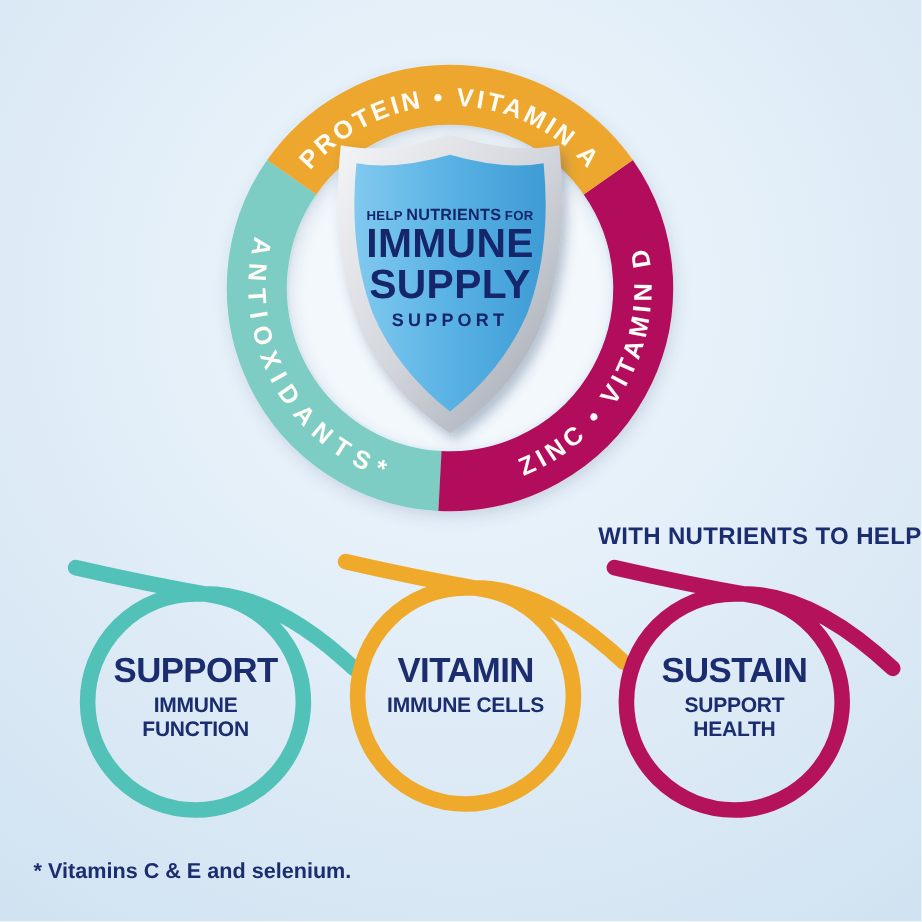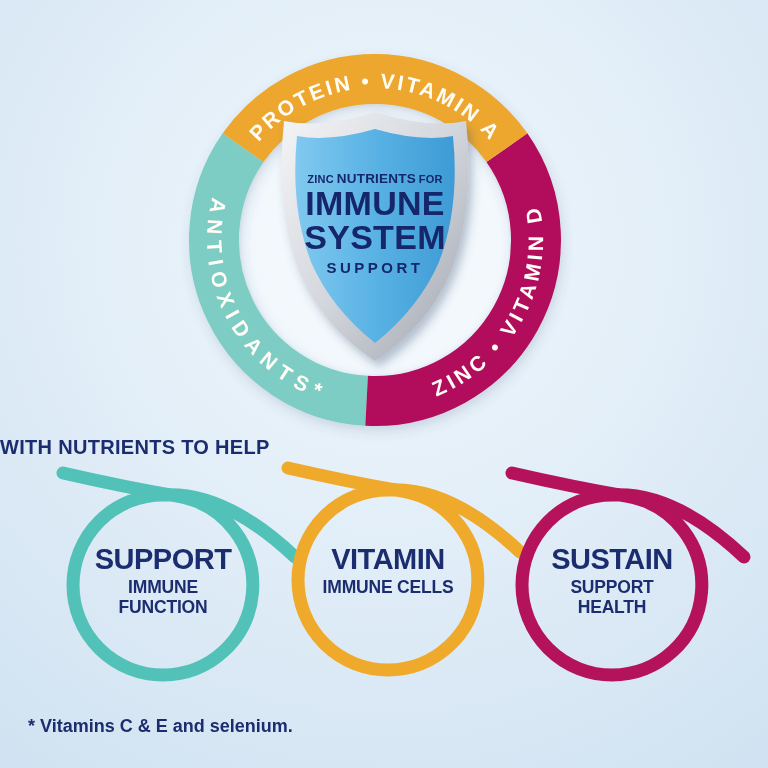--- a/index.html
+++ b/index.html
@@ -20,21 +20,21 @@
   }
   .eyebrow{font-size:12px;font-weight:700;letter-spacing:0.2px;white-space:nowrap;}
   .eyebrow .sm{font-size:11px;}
   .eyebrow .big{font-size:13.5px;}
   .eyebrow .sp-r{margin-right:3px;}
   .eyebrow .sp-l{margin-left:3px;}
   .shield-title{font-size:34px;font-weight:800;line-height:1.0;letter-spacing:0.3px;}
   .shield-sub{margin-top:5px;font-size:15px;font-weight:800;letter-spacing:3.5px;}
 
   .tagline{
-    position:absolute;top:436px;left:0;width:768px;text-align:left;
+    position:absolute;top:436px;left:0;width:768px;text-align:right;
     font-size:20px;font-weight:800;color:#1b2d6e;letter-spacing:0.3px;
   }
 
   .loop-label{
     position:absolute;top:543px;width:190px;text-align:center;color:#1b2d6e;
   }
   .loop-label.l1{left:68px;}
   .loop-label.l2{left:293px;}
   .loop-label.l3{left:517px;}
   .loop-title{font-size:29px;font-weight:800;letter-spacing:-0.5px;margin-bottom:2px;}
@@ -98,24 +98,24 @@
 
     <g fill="none" stroke-width="13" stroke-linecap="round">
       <path d="M 63 473 Q 124 487 178.6 496.4 A 90 90 0 0 1 163 675 A 90 90 0 0 1 163 495 Q 225 491 295 557" stroke="#52c1b8"></path>
       <path d="M 288 468 Q 349 482 403.6 491.4 A 90 90 0 0 1 388 670 A 90 90 0 0 1 388 490 Q 450 486 520 552" stroke="#efa92b"></path>
       <path d="M 512 473 Q 573 487 627.6 496.4 A 90 90 0 0 1 612 675 A 90 90 0 0 1 612 495 Q 674 491 744 557" stroke="#b5125c"></path>
     </g>
   </svg>
 
   <div class="shield-text">
     <div class="eyebrow">
-      <span class="sm sp-r">ZINC</span><span class="big">NUTRIENTS</span><span class="sm sp-l">FOR</span>
+      <span class="sm sp-r">HELP</span><span class="big">NUTRIENTS</span><span class="sm sp-l">FOR</span>
     </div>
     <div class="shield-title">IMMUNE</div>
-    <div class="shield-title">SYSTEM</div>
+    <div class="shield-title">SUPPLY</div>
     <div class="shield-sub">SUPPORT</div>
   </div>
 
   <div class="tagline">WITH NUTRIENTS TO HELP</div>
 
   <div class="loop-label l1">
     <div class="loop-title">SUPPORT</div>
     <div class="loop-line">IMMUNE</div>
     <div class="loop-line">FUNCTION</div>
   </div>

